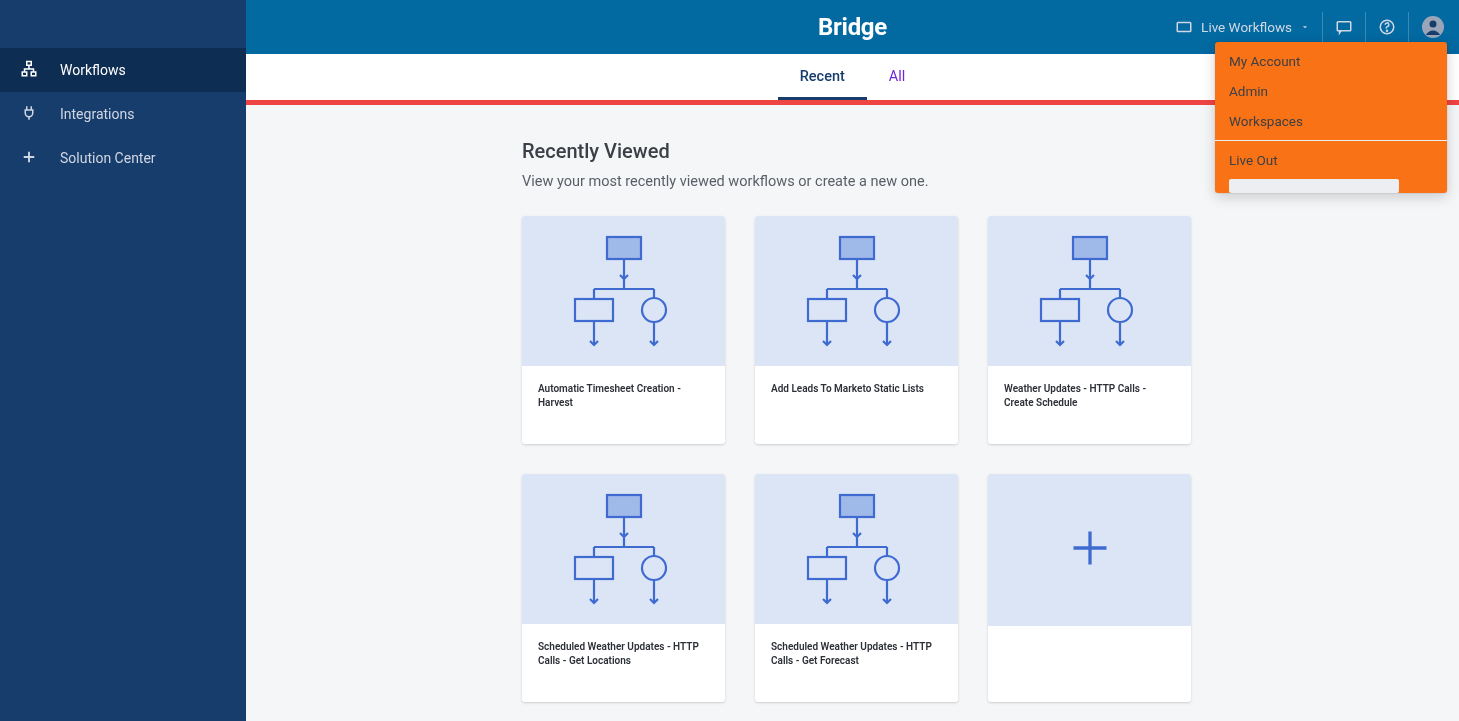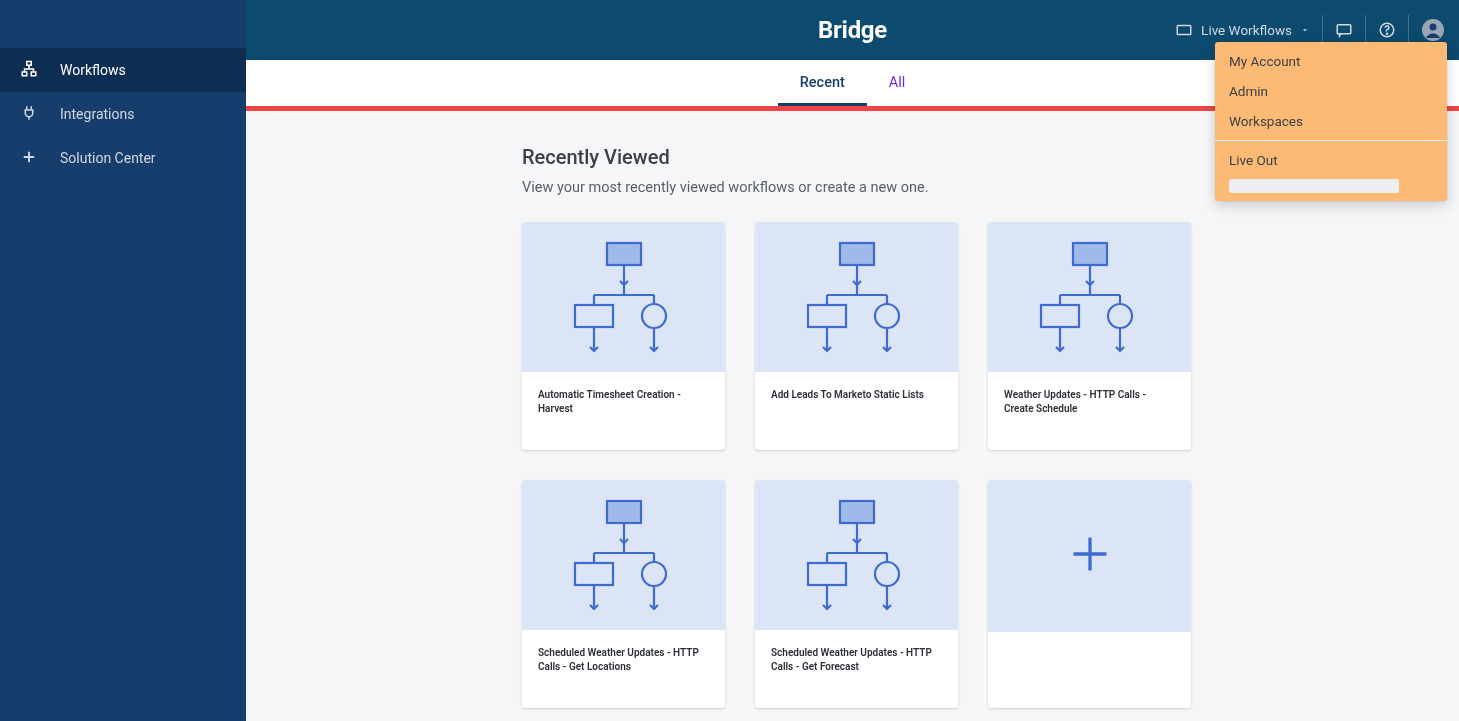--- a/index.html
+++ b/index.html
@@ -16,21 +16,21 @@
     color: #d0d7e2; font-size: 14px; cursor: pointer;
   }
   .sidebar-item.active { background: #0e2d52; color: #fff; }
   .sidebar-item svg { width: 18px; height: 18px; margin-right: 22px; flex-shrink: 0; }
 
   
   .main { flex: 1; display: flex; flex-direction: column; position: relative; overflow: hidden; }
 
   
   .topbar {
-    height: 60px; background: #0c4a6e; color: #fff;
+    height: 54px; background: #0369a1; color: #fff;
     display: flex; align-items: center; position: relative;
   }
   .brand {
     position: absolute; left: 50%; transform: translateX(-50%);
     font-size: 24px; font-weight: 700; letter-spacing: -0.3px;
   }
   .topbar-right {
     margin-left: auto; display: flex; align-items: center; height: 100%;
     padding-right: 14px; font-size: 13.5px; color: #d0d8e4;
   }
@@ -72,23 +72,23 @@
 
   .card-new .card-thumb-full {
     height: 152px; background: #dbe5f6; display: flex; align-items: center; justify-content: center;
   }
   .card-new .plus-mark svg { width: 44px; height: 44px; }
   .card-new .card-body { min-height: 92px; }
 
   
   .dropdown {
     position: absolute; top: 42px; right: 12px; width: 232px;
-    background: #fdba74; border-radius: 3px;
+    background: #f97316; border-radius: 3px;
     box-shadow: 0 4px 14px rgba(0,0,0,0.18), 0 0 0 1px rgba(0,0,0,0.05);
-    z-index: 50; padding: 4px 0 8px;
+    z-index: 50; padding: 4px 0 0;
   }
   .dropdown-item {
     padding: 7px 14px; font-size: 13.5px; color: #3b3f46; cursor: pointer;
   }
   .dropdown-sep { height: 1px; background: #eceef1; margin: 4px 0; }
   .dropdown-footer-bar {
     margin: 4px 14px 0; height: 14px; background: #eceef1; border-radius: 2px; width: 170px;
   }
 </style>
 </head>

